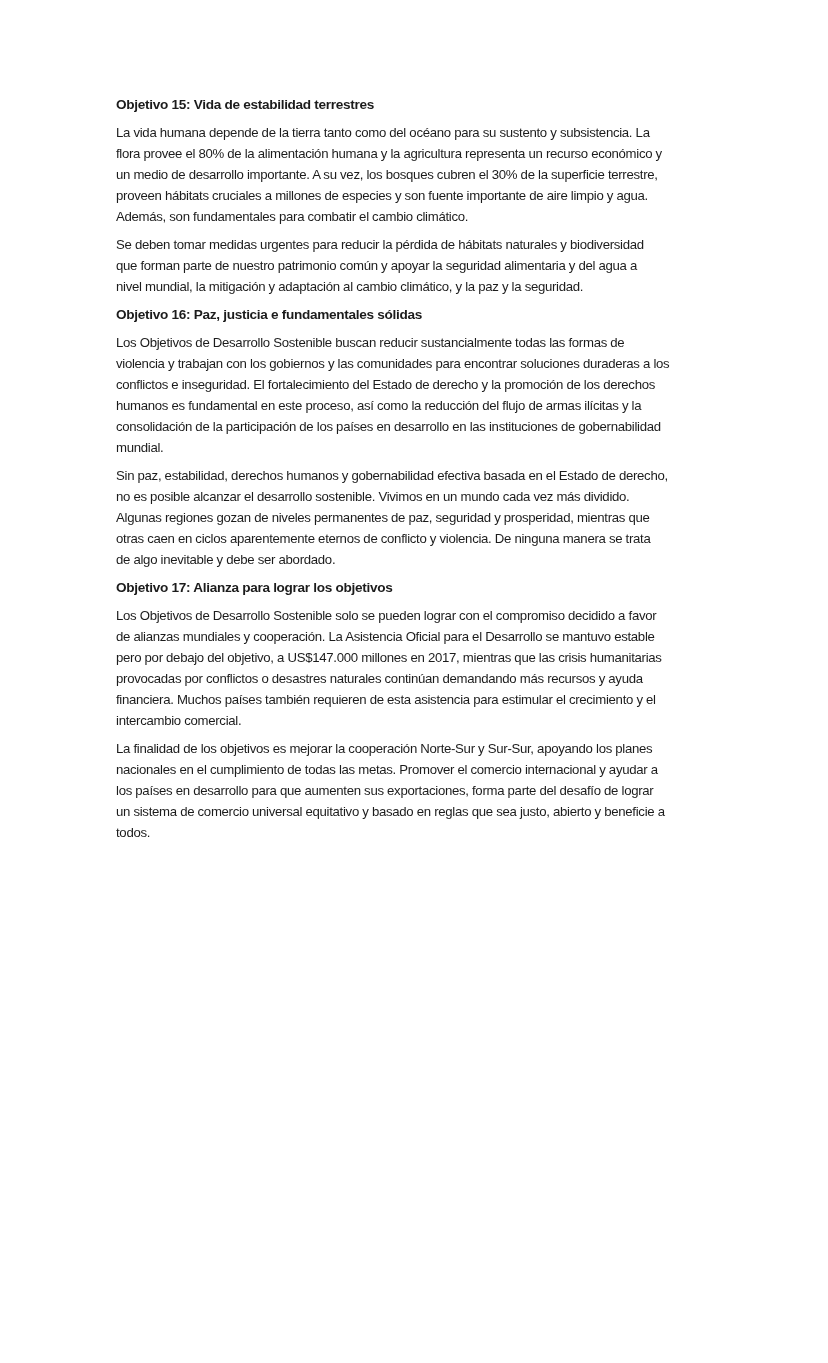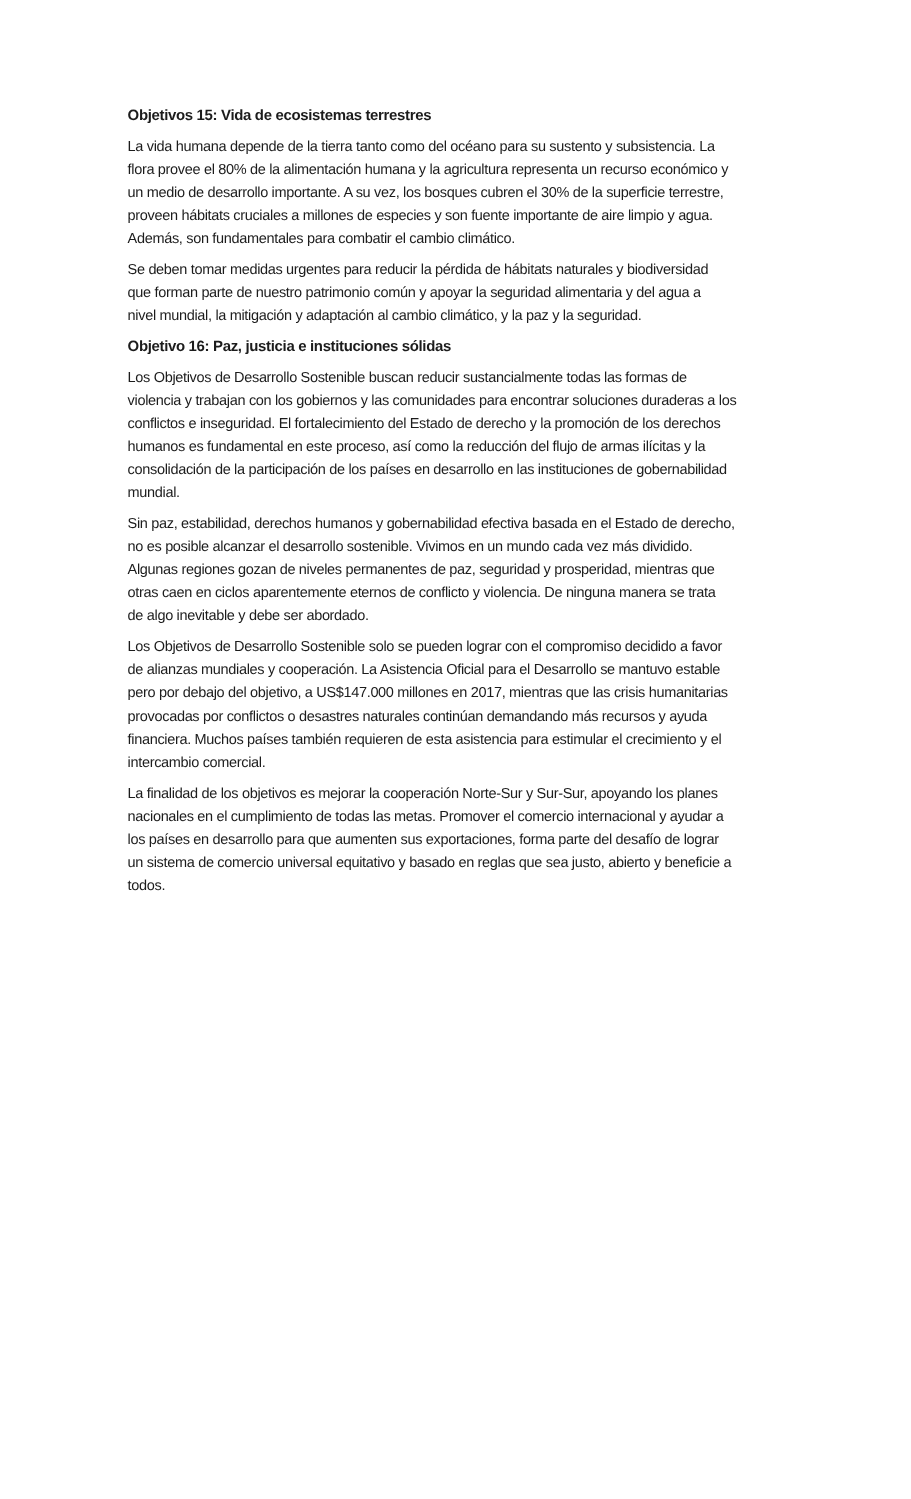--- a/index.html
+++ b/index.html
@@ -34,47 +34,48 @@
     margin: 0 0 7px 0;
     white-space: pre;
   }
 </style>
 </head>
 <body>
 
 <div class="page">
 
   <section>
-    <h2 class="doc-heading">Objetivos 15: Vida de ecosistemas terrestres</h2>
+    <h2 class="doc-heading">Objetivo 15: Vida de estabilidad terrestres</h2>
     <p class="doc-paragraph">La vida humana depende de la tierra tanto como del océano para su sustento y subsistencia. La
 flora provee el 80% de la alimentación humana y la agricultura representa un recurso económico y
 un medio de desarrollo importante. A su vez, los bosques cubren el 30% de la superficie terrestre,
 proveen hábitats cruciales a millones de especies y son fuente importante de aire limpio y agua.
 Además, son fundamentales para combatir el cambio climático.</p>
     <p class="doc-paragraph">Se deben tomar medidas urgentes para reducir la pérdida de hábitats naturales y biodiversidad
 que forman parte de nuestro patrimonio común y apoyar la seguridad alimentaria y del agua a
 nivel mundial, la mitigación y adaptación al cambio climático, y la paz y la seguridad.</p>
   </section>
 
   <section>
-    <h2 class="doc-heading">Objetivo 16: Paz, justicia e instituciones sólidas</h2>
+    <h2 class="doc-heading">Objetivo 16: Paz, justicia e fundamentales sólidas</h2>
     <p class="doc-paragraph">Los Objetivos de Desarrollo Sostenible buscan reducir sustancialmente todas las formas de
 violencia y trabajan con los gobiernos y las comunidades para encontrar soluciones duraderas a los
 conflictos e inseguridad. El fortalecimiento del Estado de derecho y la promoción de los derechos
 humanos es fundamental en este proceso, así como la reducción del flujo de armas ilícitas y la
 consolidación de la participación de los países en desarrollo en las instituciones de gobernabilidad
 mundial.</p>
     <p class="doc-paragraph">Sin paz, estabilidad, derechos humanos y gobernabilidad efectiva basada en el Estado de derecho,
 no es posible alcanzar el desarrollo sostenible. Vivimos en un mundo cada vez más dividido.
 Algunas regiones gozan de niveles permanentes de paz, seguridad y prosperidad, mientras que
 otras caen en ciclos aparentemente eternos de conflicto y violencia. De ninguna manera se trata
 de algo inevitable y debe ser abordado.</p>
   </section>
 
   <section>
+    <h2 class="doc-heading">Objetivo 17: Alianza para lograr los objetivos</h2>
     <p class="doc-paragraph">Los Objetivos de Desarrollo Sostenible solo se pueden lograr con el compromiso decidido a favor
 de alianzas mundiales y cooperación. La Asistencia Oficial para el Desarrollo se mantuvo estable
 pero por debajo del objetivo, a US$147.000 millones en 2017, mientras que las crisis humanitarias
 provocadas por conflictos o desastres naturales continúan demandando más recursos y ayuda
 financiera. Muchos países también requieren de esta asistencia para estimular el crecimiento y el
 intercambio comercial.</p>
     <p class="doc-paragraph">La finalidad de los objetivos es mejorar la cooperación Norte-Sur y Sur-Sur, apoyando los planes
 nacionales en el cumplimiento de todas las metas. Promover el comercio internacional y ayudar a
 los países en desarrollo para que aumenten sus exportaciones, forma parte del desafío de lograr
 un sistema de comercio universal equitativo y basado en reglas que sea justo, abierto y beneficie a

